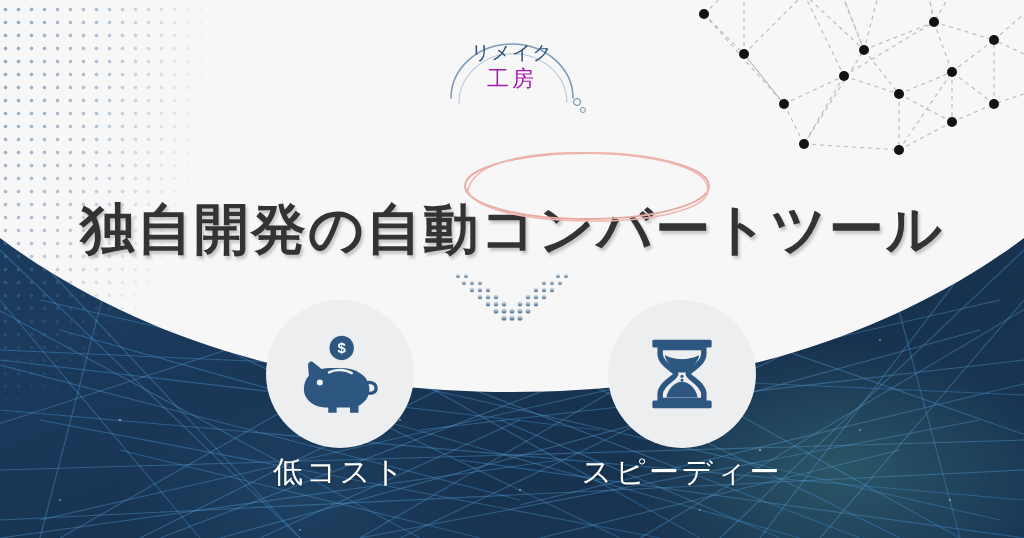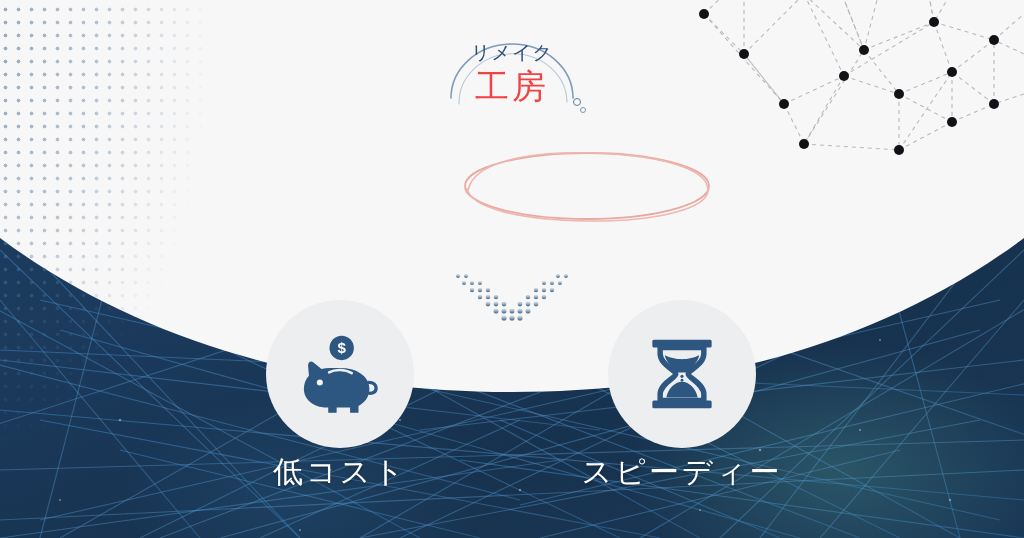--- a/index.html
+++ b/index.html
@@ -43,21 +43,21 @@
   .logo-inner{position:relative;width:150px;height:92px;}
   .logo-kana{
     position:absolute;left:0;right:0;top:12px;text-align:center;
     font-family:"Liberation Serif", serif;
     font-size:19px;letter-spacing:1px;color:#2e4f73;font-weight:400;
     white-space:nowrap;
   }
   .logo-main{
     position:absolute;left:0;right:0;top:36px;text-align:center;
     font-family:"Liberation Serif", serif;
-    font-size:34px;letter-spacing:3px;color:#ef4444;font-weight:400;
+    font-size:22px;letter-spacing:3px;color:#a21caf;font-weight:400;
     white-space:nowrap;
   }
   .logo-dot1{position:absolute;right:6px;bottom:14px;width:6px;height:6px;border:1.4px solid #5d7ea0;border-radius:50%;}
   .logo-dot2{position:absolute;right:1px;bottom:7px;width:4px;height:4px;border:1.2px solid #7c98b4;border-radius:50%;}
 
   
   .sub-wrap{position:absolute;left:0;right:0;top:136px;height:56px;display:flex;align-items:center;justify-content:center;}
   .sub-inner{position:relative;padding:4px 40px;}
   .sub-text{
     font-family:"Liberation Serif", serif;
@@ -228,20 +228,21 @@
 
   <div class="sub-wrap">
     <div class="sub-inner">
       <svg class="sub-ellipse" viewBox="0 0 258 80">
         <ellipse cx="129" cy="40" rx="122" ry="33" fill="none" stroke="#e8a9a0" stroke-width="1.8"></ellipse>
         <path d="M10,44 C16,16 70,5 134,7 C200,9 250,22 250,44 C250,63 196,76 128,75 C62,74 12,62 9,42" fill="none" stroke="#eeb7b0" stroke-width="1.6"></path>
       </svg>
     </div>
   </div>
 
+  <div class="headline">独自開発の自動コンバートツール</div>
 
   <svg class="chevron" viewBox="0 0 116 52">
     <defs>
       <linearGradient id="cg" x1="0" y1="0" x2="0" y2="1">
         <stop offset="0%" stop-color="#dfe4ea"></stop>
         <stop offset="45%" stop-color="#9fb3c6"></stop>
         <stop offset="100%" stop-color="#3d6287"></stop>
       </linearGradient>
     </defs>
     <g fill="url(#cg)">

